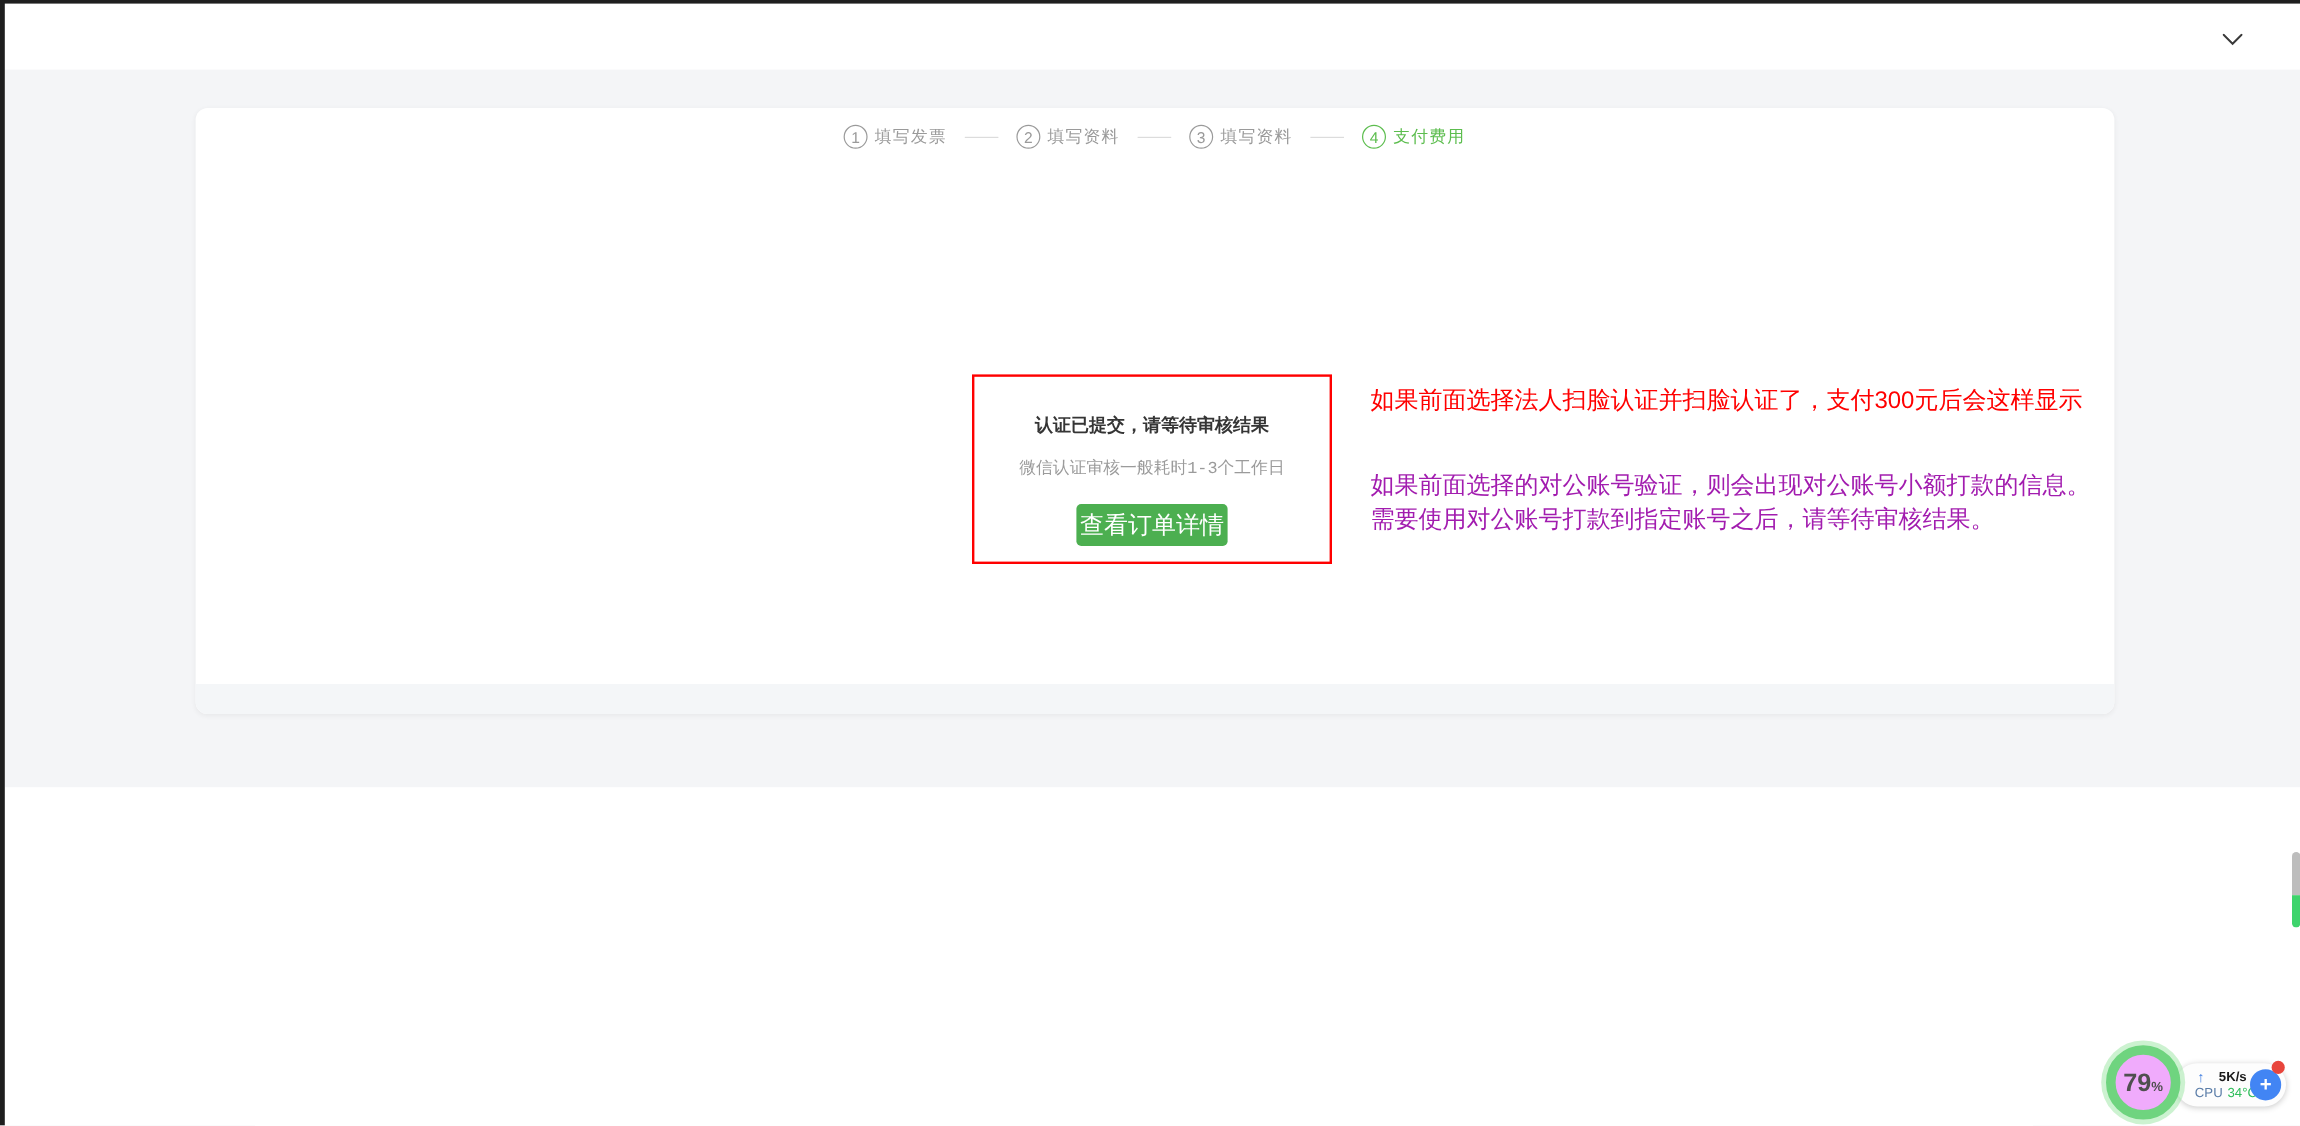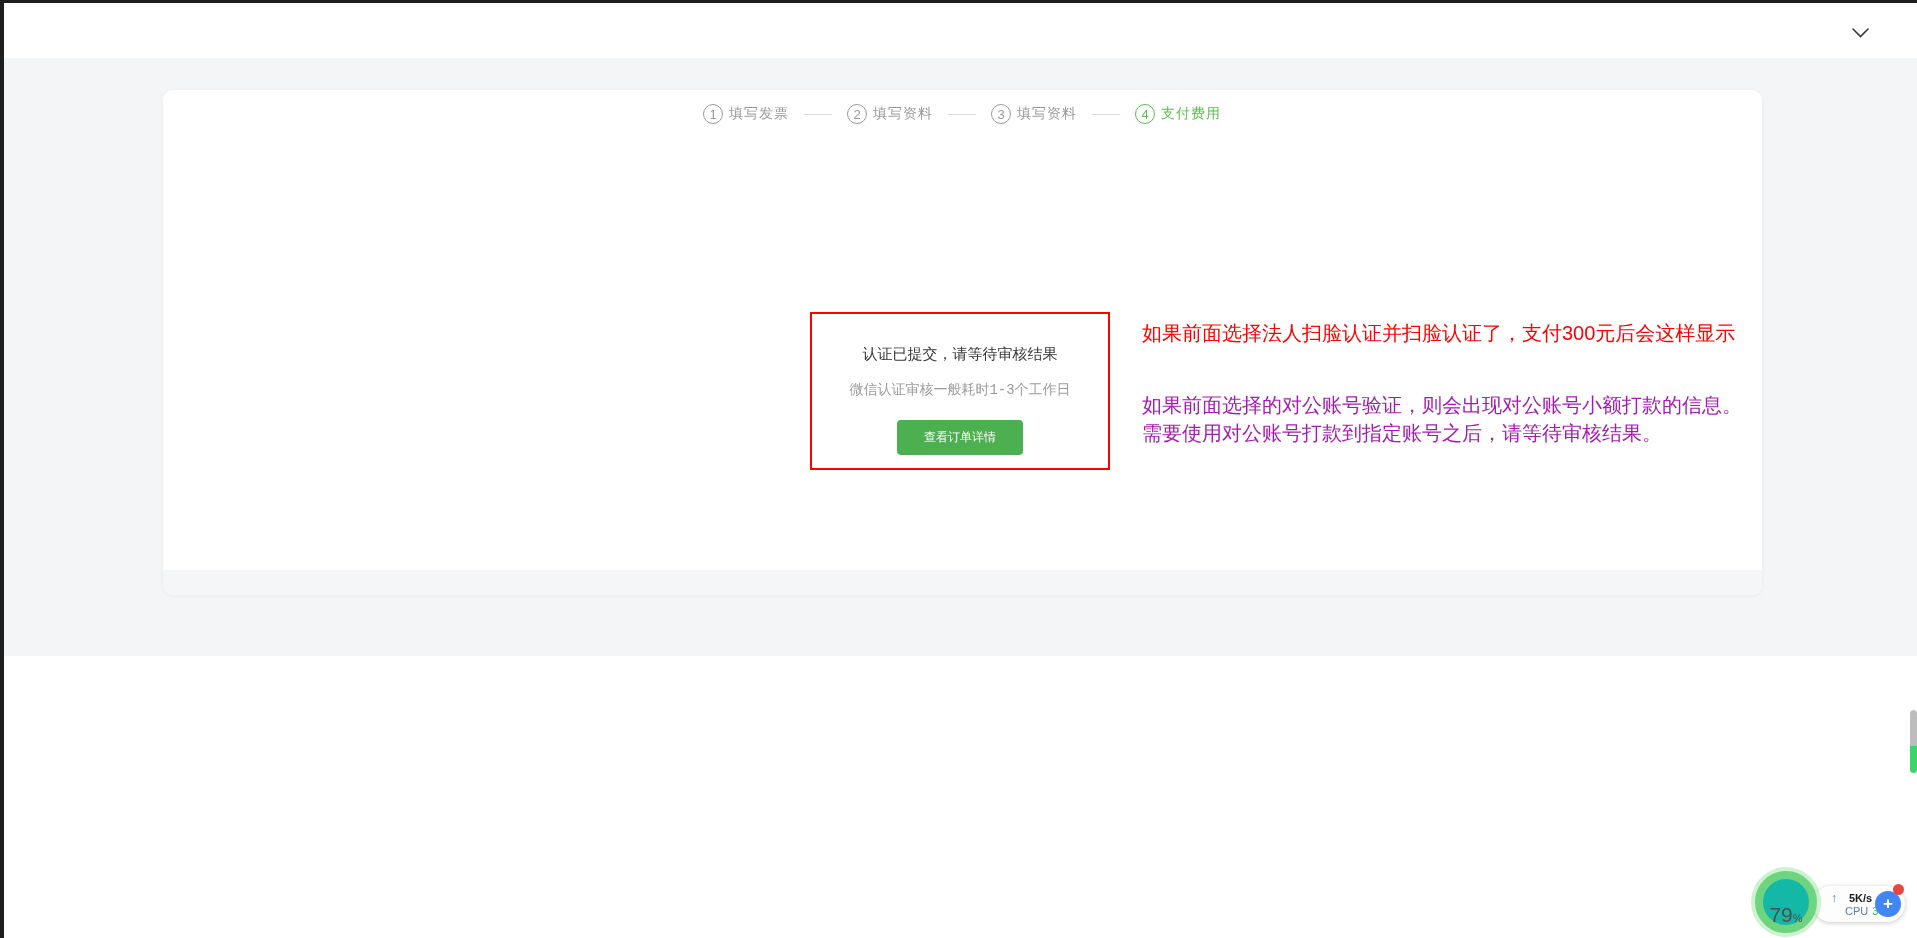--- a/index.html
+++ b/index.html
@@ -28,48 +28,48 @@
   .step { display:flex; align-items:center; }
   .step-circle { width:20px; height:20px; border:1px solid #9a9a9a; border-radius:50%;
                  color:#9a9a9a; font-size:13px; display:flex; align-items:center; justify-content:center; }
   .step-label { margin-left:6px; font-size:14px; color:#9a9a9a; letter-spacing:1px; }
   .step.active .step-circle { border-color:#5cbd4e; color:#5cbd4e; }
   .step.active .step-label { color:#5cbd4e; }
   .step-connector { width:28px; height:1px; background:#dcdcdc; margin:0 15px; }
 
   .result-box { position:absolute; left:810px; top:312px; width:300px; height:158px;
                 border:2px solid #ff0000; background:#ffffff; text-align:center; z-index:5; }
-  .result-title { margin-top:31px; font-size:15px; font-weight:normal; color:#353535; }
+  .result-title { margin-top:31px; font-size:15px; font-weight:bold; color:#353535; }
   .result-subtitle { margin-top:17px; font-size:14px; color:#9b9b9b;font-family:Liberation Mono, monospace; }
   .order-button { margin-top:21px; width:126px; height:35px; background:#4caf50; color:#ffffff;
-                  font-size:12px; border:none; border-radius:4px; cursor:pointer;
+                  font-size:20px; border:none; border-radius:4px; cursor:pointer;
                   font-family:"Liberation Sans","DejaVu Sans",sans-serif; }
 
   .annotation-1 { position:absolute; left:1142px; top:320px; width:680px;
                   color:#ff0000; font-size:20px; z-index:5; }
   .annotation-2 { position:absolute; left:1142px; top:391px; width:690px;
                   color:#a21caf; font-size:20px; line-height:28px; z-index:5; }
 
   .right-bar { position:absolute; right:0; top:710px; width:7px; height:63px;
                border-radius:4px; overflow:hidden; z-index:25; cursor:pointer; }
   .right-bar-top { width:100%; height:36px; background:#bdbdbd; }
   .right-bar-bottom { width:100%; height:27px; background:#3ed46c; }
 
   .monitor { position:absolute; left:1750px; top:865px; width:167px; height:73px; z-index:30; }
   .monitor-pill { position:absolute; left:63px; top:21px; width:92px; height:36px;
                   background:#fdfdfd; border-radius:18px; box-shadow:0 1px 5px rgba(0,0,0,0.22); z-index:2; }
   .pill-row1 { position:absolute; left:18px; top:5px; display:flex; align-items:center; gap:12px; }
-  .pill-row2 { position:absolute; left:16px; top:19px; display:flex; align-items:center; gap:4px;margin-left:16px; }
+  .pill-row2 { position:absolute; left:16px; top:19px; display:flex; align-items:center; gap:4px; }
   .up-arrow { color:#3f7de0; font-size:12px; font-weight:bold; }
   .speed { color:#1a1a1a; font-size:11px; font-weight:bold; }
   .cpu-label { color:#5b7da8; font-size:11px; }
   .cpu-temp { color:#2ebd59; font-size:11px; }
   .ring { position:absolute; left:5px; top:6px; width:62px; height:62px; border-radius:50%;
-          border:8px solid #6fd47f; background:#14b8a6; box-shadow:0 0 0 4px rgba(141,226,150,0.45);
-          display:flex; justify-content:center; z-index:3; cursor:pointer; }
+          border:8px solid #6fd47f; background:#f0abfc; box-shadow:0 0 0 4px rgba(141,226,150,0.45);
+          display:flex; align-items:center; justify-content:center; z-index:3; cursor:pointer;font-weight:bold; }
   .ring-percent { display:flex; align-items:flex-end; color:#4f4f4f; }
   .ring-num { font-size:21px; line-height:21px; }
   .ring-unit { font-size:11px; line-height:14px; }
   .plus-ball { position:absolute; left:125px; top:26px; width:26px; height:26px; border-radius:50%;
                background:#4285f4; color:#ffffff; font-size:17px; font-weight:bold;
                display:flex; align-items:center; justify-content:center; z-index:4; cursor:pointer; }
   .red-dot { position:absolute; left:143px; top:19px; width:11px; height:11px;
              border-radius:50%; background:#e8453c; z-index:5; }
 </style>
 </head>

